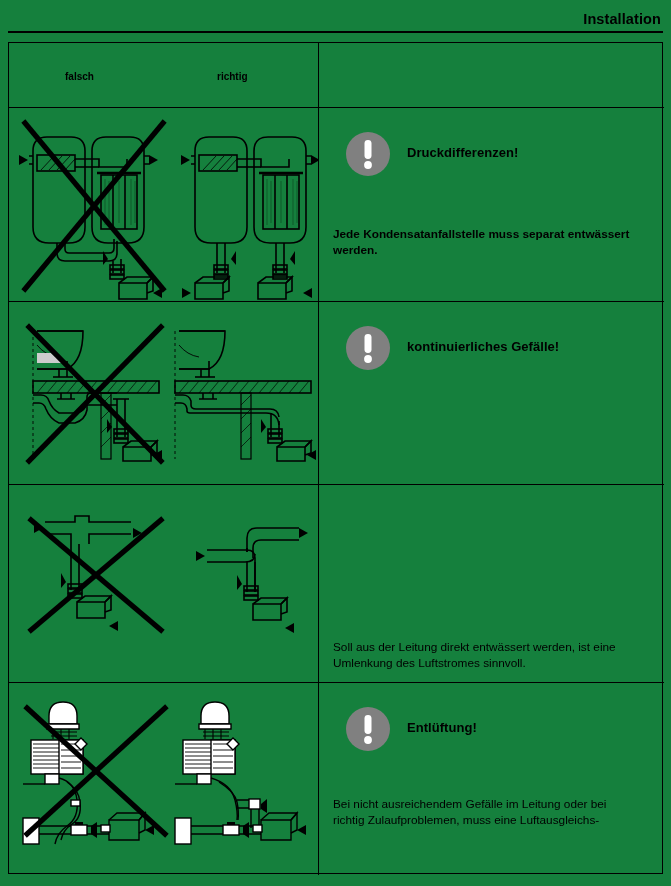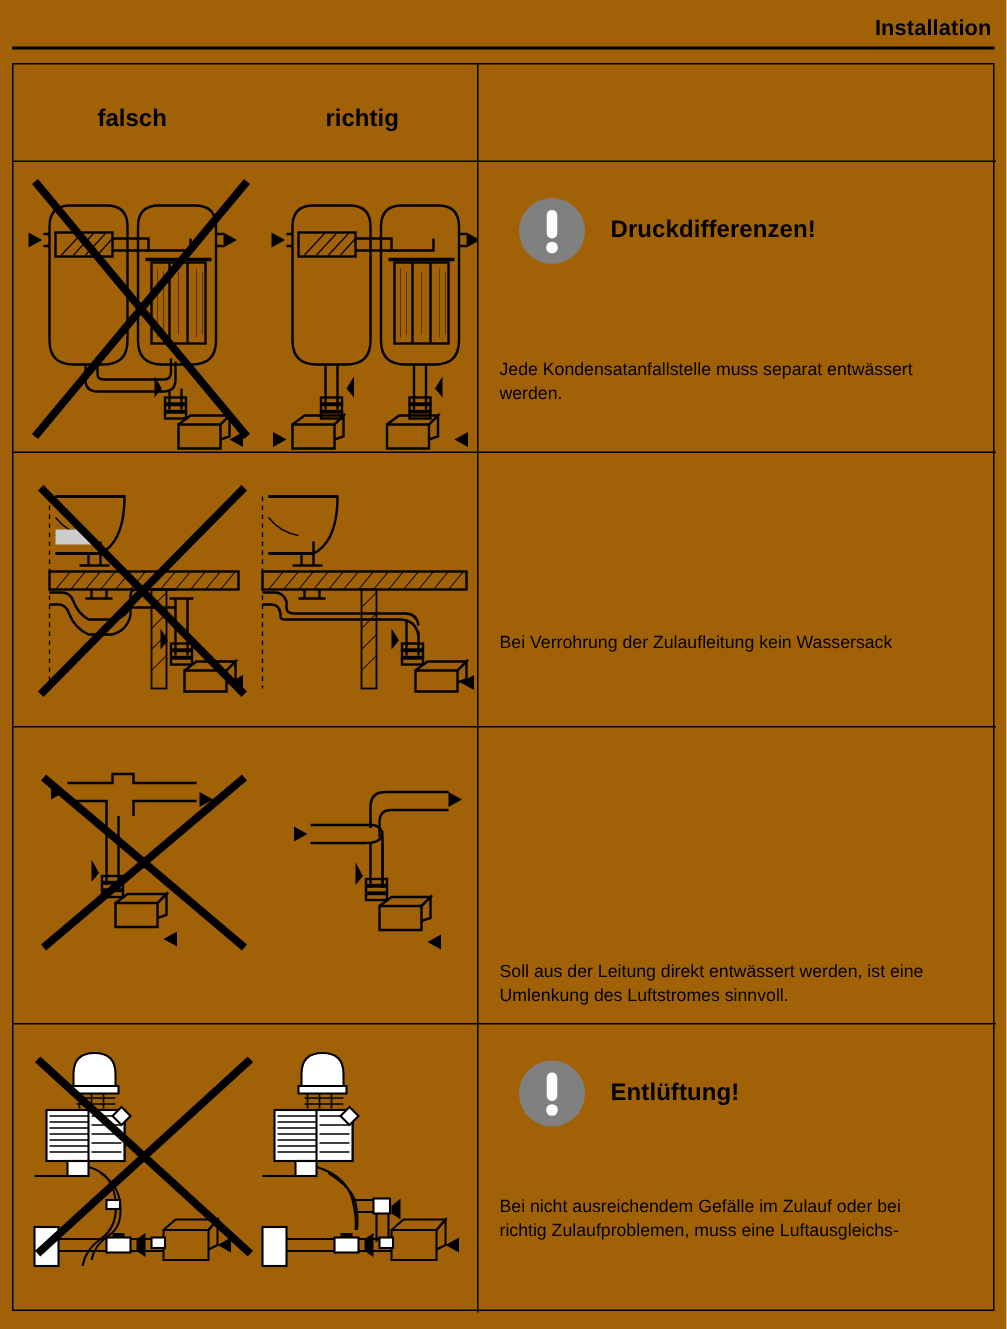--- a/index.html
+++ b/index.html
@@ -5,21 +5,21 @@
 <style>
   * { box-sizing: border-box; }
   html, body {
     margin: 0; padding: 0;
     background: #ffffff;
     width: 671px; height: 886px;
     font-family: "Liberation Sans", sans-serif;
     color: #000000;
     overflow: hidden;
   }
-  .page { position: relative; width: 671px; height: 886px; background:#a16207; }
+  .page { position: relative; width: 671px; height: 886px; background:#15803d; }
 
   
   .page-header {
     position: absolute; left: 8px; top: 10px; width: 655px; height: 24px;
     text-align: right;
   }
   .page-header .title {
     font-size: 14.5px; font-weight: bold; letter-spacing: .1px;
     display: inline-block; padding-right: 2px;
   }
@@ -43,21 +43,21 @@
   .hl-2 { top: 258px; }
   .hl-3 { top: 441px; }
   .hl-4 { top: 639px; }
 
   
   .colhdr {
     position: absolute; top: 0; left: 0; width: 309px; height: 64px;
   }
   .colhdr span {
     position: absolute; top: 28px;
-    font-size: 16px; font-weight: bold;
+    font-size: 10px; font-weight: bold;
   }
   .lbl-falsch  { left: 56px; }
   .lbl-richtig { left: 208px; text-align: right; }
 
   
   .row { position: absolute; left: 0; width: 655px; }
   .r1 { top: 64px;  height: 194px; }
   .r2 { top: 258px; height: 183px; }
   .r3 { top: 441px; height: 198px; }
   .r4 { top: 639px; height: 193px; }
@@ -70,27 +70,27 @@
   
   .note-head {
     position: absolute; left: 0; top: 0; width: 344px; height: 88px;
   }
   .warn-icon {
     position: absolute; left: 26px; top: 24px;
     width: 46px; height: 46px;
   }
   .note-title {
     position: absolute; left: 88px; top: 38px;
-    font-size: 16px; font-weight: bold; letter-spacing: .05px;
+    font-size: 13px; font-weight: bold; letter-spacing: .05px;
   }
   .note-body {
     position: absolute; left: 14px; width: 324px;
     font-size: 11.8px; line-height: 15.5px;
   }
-  .r1 .note-body { top: 132px; }
+  .r1 .note-body { top: 120px; font-weight: bold; }
   .r2 .note-body { top: 120px; }
   .r3 .note-body { top: 124px; margin-top: 32px; }
   .r4 .note-body { top: 115px; }
   .note-body div { white-space: pre; }
 </style>
 </head>
 <body>
 
 <div class="page">
 
@@ -361,22 +361,27 @@
             </g>
           </g>
           <g fill="#000">
             <path d="M144,154 l9,-5 v10 z"></path>
             <path d="M298,154 l9,-5 v10 z"></path>
           </g>
         </svg>
       </div>
 
       <div class="cell-txt">
-        <div class="note-body">
-          <div>Bei Verrohrung der Zulaufleitung kein Wassersack</div>
+        <div class="note-head">
+          <svg class="warn-icon" viewBox="0 0 46 46">
+            <circle cx="23" cy="23" r="22" fill="#808080"></circle>
+            <rect x="19.5" y="9" width="7" height="19" rx="3.4" fill="#ffffff"></rect>
+            <circle cx="23" cy="34" r="3.9" fill="#ffffff"></circle>
+          </svg>
+          <div class="note-title">kontinuierliches Gefälle!</div>
         </div>
       </div>
     </div>
 
     <div class="row r3">
       <div class="cell-fig">
         <svg class="fig-svg" viewBox="0 0 309 198">
           <g fill="none" stroke="#000" stroke-width="1.6">
 
             <g>
@@ -565,20 +570,20 @@
       <div class="cell-txt">
         <div class="note-head">
           <svg class="warn-icon" viewBox="0 0 46 46">
             <circle cx="23" cy="23" r="22" fill="#808080"></circle>
             <rect x="19.5" y="9" width="7" height="19" rx="3.4" fill="#ffffff"></rect>
             <circle cx="23" cy="34" r="3.9" fill="#ffffff"></circle>
           </svg>
           <div class="note-title">Entlüftung!</div>
         </div>
         <div class="note-body">
-          <div>Bei nicht ausreichendem Gefälle im Zulauf oder bei</div>
+          <div>Bei nicht ausreichendem Gefälle im Leitung oder bei</div>
           <div>richtig Zulaufproblemen, muss eine Luftausgleichs-</div>
         </div>
       </div>
     </div>
 
   </div>
 </div>
 
 </body></html>

